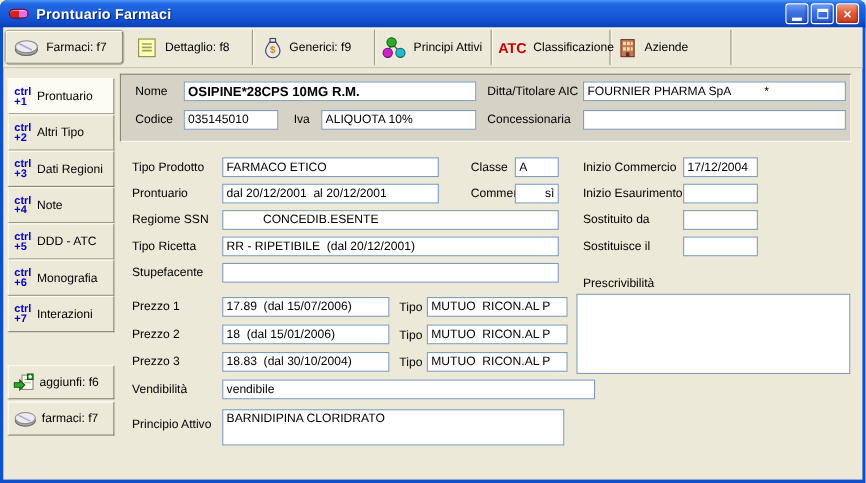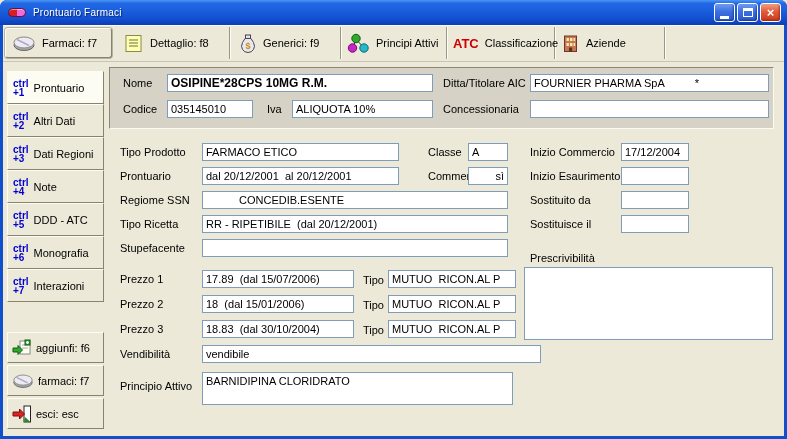--- a/index.html
+++ b/index.html
@@ -17,21 +17,21 @@
     border-radius: 7px 7px 0 0;
     background: linear-gradient(180deg,#4a96f5 0%,#2268e4 14%,#1b60de 40%,#134fd0 75%,#0c40ba 96%);
     display: flex; align-items: center; padding: 0 8px;
   }
   .app-icon {
     width: 18px; height: 9px; border-radius: 5px; margin-right: 7px;
     background: linear-gradient(90deg,#d42020 0 50%,#ee6ae0 50% 100%);
     border: 1px solid #7a0a30; box-shadow: inset 0 1px 0 rgba(255,255,255,.5);
   }
   .title {
-    color: #fff; font-weight: normal; font-size: 10px;
+    color: #fff; font-weight: bold; font-size: 13px;
     text-shadow: 1px 1px 1px #09277e; letter-spacing: .2px;
   }
   .win-controls { position: absolute; right: 6px; top: 3px; display: flex; gap: 2px; }
   .wbtn {
     width: 21px; height: 19px; border-radius: 3px; border: 1px solid #fff;
     display: flex; align-items: center; justify-content: center;
     color: #fff; font-weight: bold; font-size: 13px; line-height: 1;
     background: linear-gradient(180deg,#6f9cf2 0%,#3c6fe0 45%,#2a5bd2 100%);
     box-shadow: inset -1px -1px 2px rgba(0,20,90,.5);
   }
@@ -163,21 +163,21 @@
         <span class="tb-label">Aziende</span>
       </div>
     </div>
 
     <div class="side-tab selected" style="top:46px">
       <span class="key-block"><span>ctrl</span><br><span>+1</span></span>
       <span class="tab-label">Prontuario</span>
     </div>
     <div class="side-tab" style="top:79px">
       <span class="key-block"><span>ctrl</span><br><span>+2</span></span>
-      <span class="tab-label">Altri Dati</span>
+      <span class="tab-label">Altri Tipo</span>
     </div>
     <div class="side-tab" style="top:112px">
       <span class="key-block"><span>ctrl</span><br><span>+3</span></span>
       <span class="tab-label">Dati Regioni</span>
     </div>
     <div class="side-tab" style="top:145px">
       <span class="key-block"><span>ctrl</span><br><span>+4</span></span>
       <span class="tab-label">Note</span>
     </div>
     <div class="side-tab" style="top:178px">
@@ -210,30 +210,20 @@
     <div class="side-action" style="top:340px">
       <span>
         <svg width="22" height="16" viewBox="0 0 24 17">
             <ellipse cx="12" cy="10" rx="10" ry="5.5" fill="#a8a8a8" stroke="#666"></ellipse>
             <ellipse cx="12" cy="7.5" rx="10" ry="5.5" fill="#eceaf2" stroke="#888"></ellipse>
             <line x1="5" y1="4.5" x2="17" y2="10.5" stroke="#b0a8c0" stroke-width="1.5"></line>
           </svg>
       </span>
       <span>farmaci: f7</span>
     </div>
-    <div class="side-action" style="top:373px">
-      <span>
-        <svg width="20" height="18" viewBox="0 0 20 18">
-            <rect x="12" y="1" width="6.5" height="16" fill="#fff" stroke="#222"></rect>
-            <path d="M13 12 L18.5 17 L12 17 Z" fill="#2a8a2a"></path>
-            <path d="M1 7 L7.5 7 L7.5 4 L12.5 9 L7.5 14 L7.5 11 L1 11 Z" fill="#dd2222" stroke="#7e0e0e"></path>
-          </svg>
-      </span>
-      <span>esci: esc</span>
-    </div>
 
     <div class="top-panel"></div>
 
     <span class="lbl" style="left:120px;top:52px">Nome</span>
     <input class="inp bold" style="left: 164px; top: 49px; width: 266px;" value="OSIPINE*28CPS 10MG R.M.">
     <span class="lbl" style="left:440px;top:52px">Ditta/Titolare AIC</span>
     <input class="inp" style="left: 527px; top: 49px; width: 239px;" value="FOURNIER PHARMA SpA          *">
 
     <span class="lbl" style="left:120px;top:78px">Codice</span>
     <input class="inp" style="left: 164px; top: 75px; width: 86px;" value="035145010">

